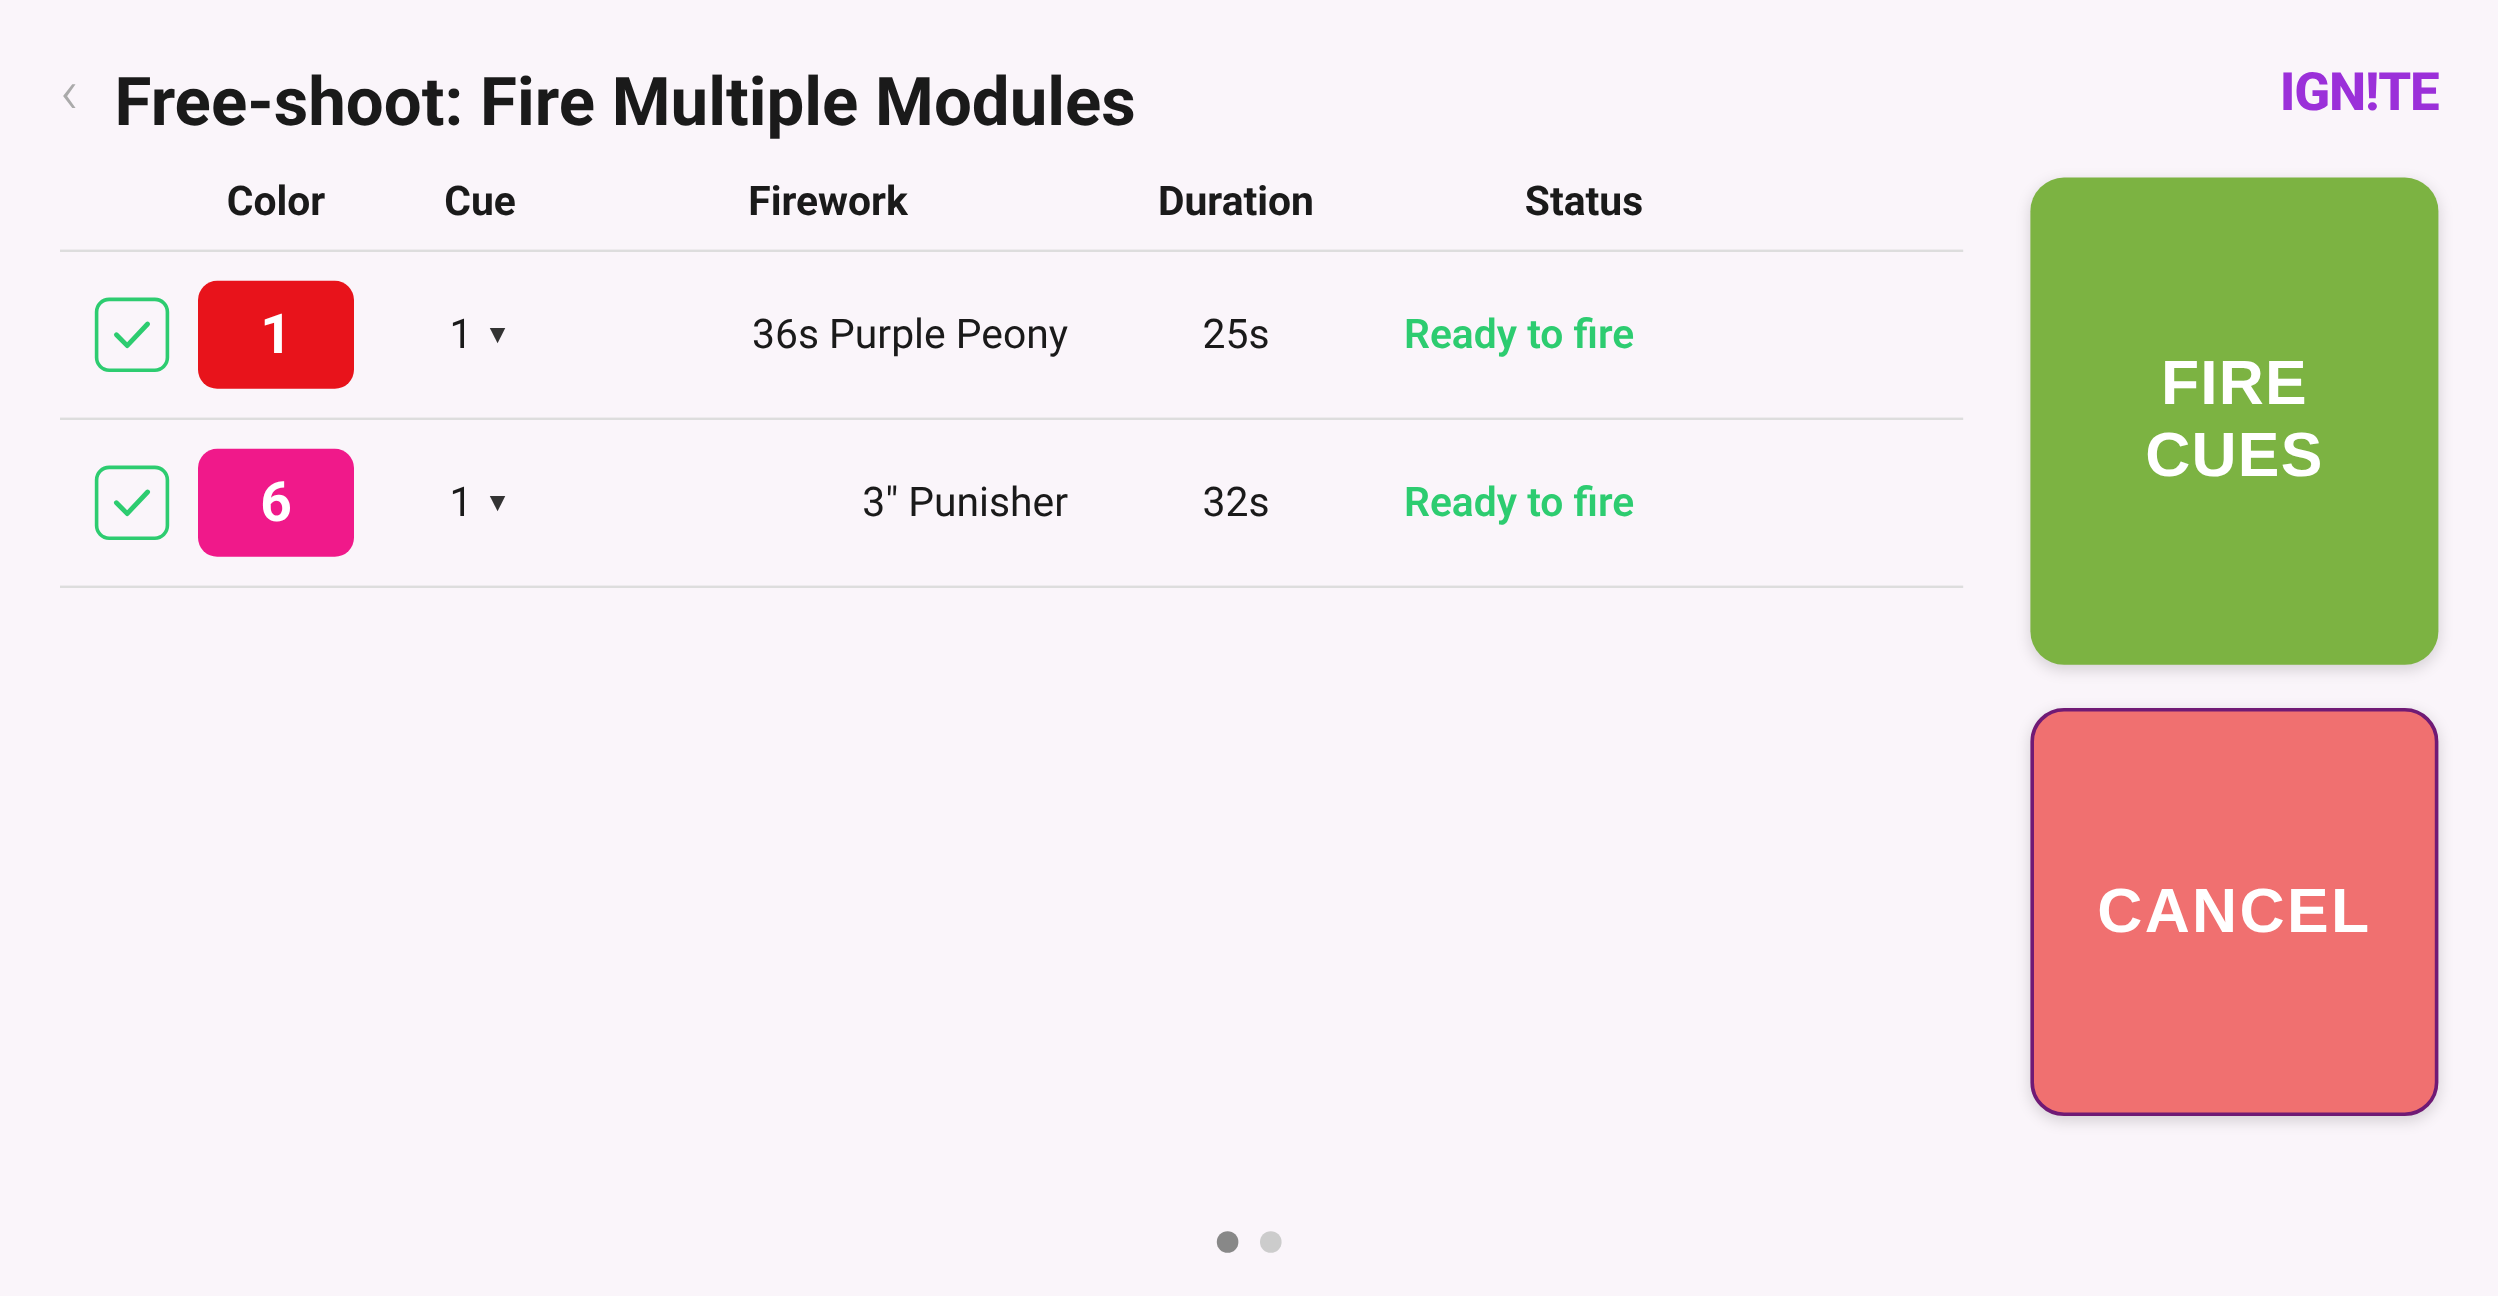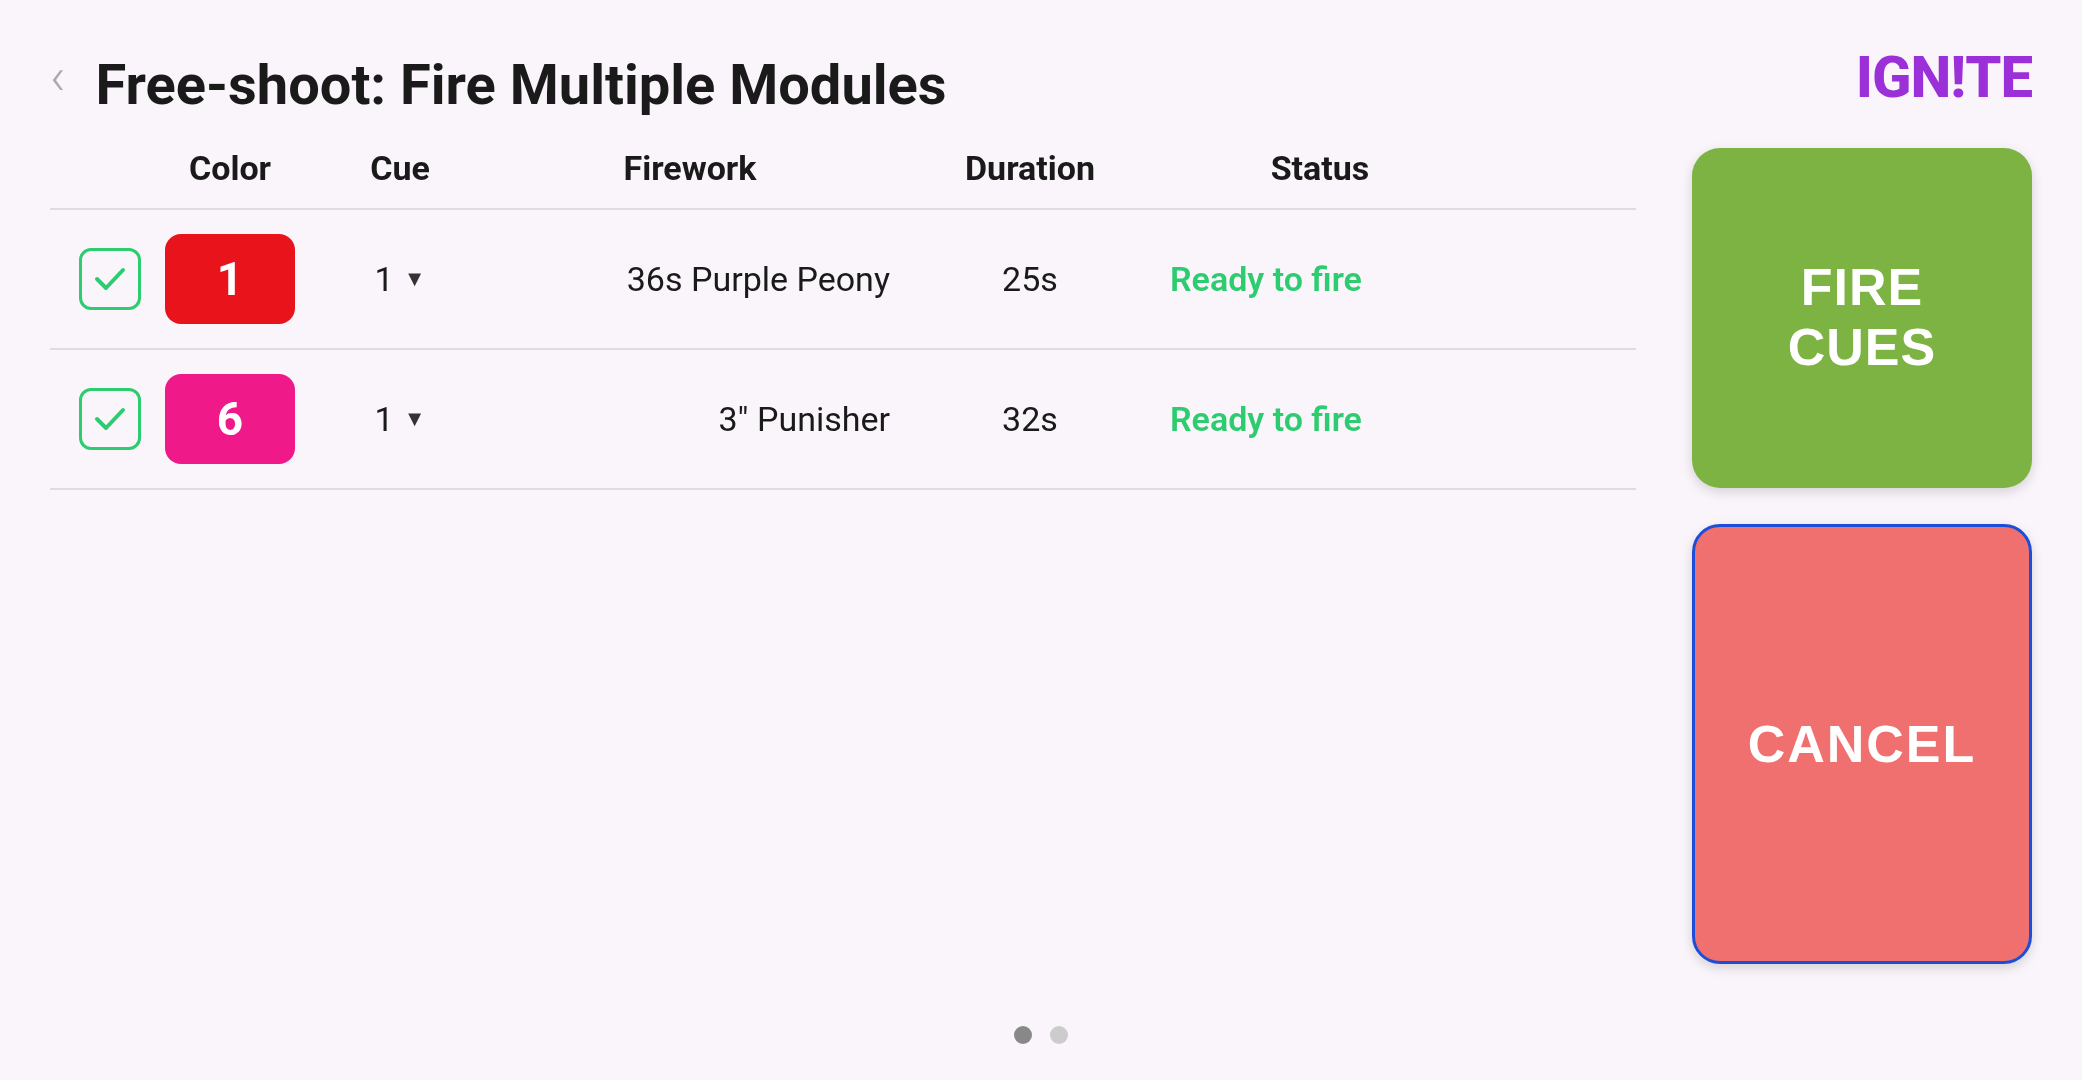--- a/index.html
+++ b/index.html
@@ -35,21 +35,21 @@
     }
 
     .page-title {
       font-size: 56px;
       font-weight: 700;
       color: #1a1a1a;
       margin-top: 16px;
     }
 
     .logo {
-      font-size: 58px;
+      font-size: 44px;
       font-weight: 800;
       color: #9b30d9;
       letter-spacing: -1px;
     }
 
     .main-content {
       display: flex;
       padding: 0 50px;
       gap: 56px;
       height: calc(100% - 160px);
@@ -168,44 +168,44 @@
       gap: 36px;
       width: 340px;
       padding-top: 10px;
     }
 
     .fire-cues-btn {
       background-color: #7cb342;
       border: none;
       border-radius: 28px;
       width: 340px;
-      height: 340px;
+      height: 406px;
       display: flex;
       flex-direction: column;
       align-items: center;
       justify-content: center;
       cursor: pointer;
       box-shadow: 0 4px 12px rgba(0,0,0,0.15);
     }
 
     .fire-cues-btn-text {
       font-size: 52px;
       font-weight: 800;
       color: white;
       text-align: center;
       line-height: 1.15;
       letter-spacing: 1px;
     }
 
     .cancel-btn {
       background-color: #f07070;
-      border: 3px solid #1d4ed8;
+      border: 3px solid #701a75;
       border-radius: 28px;
       width: 340px;
-      height: 440px;
+      height: 340px;
       display: flex;
       align-items: center;
       justify-content: center;
       cursor: pointer;
       box-shadow: 0 4px 12px rgba(0,0,0,0.15);
     }
 
     .cancel-btn-text {
       font-size: 52px;
       font-weight: 800;

